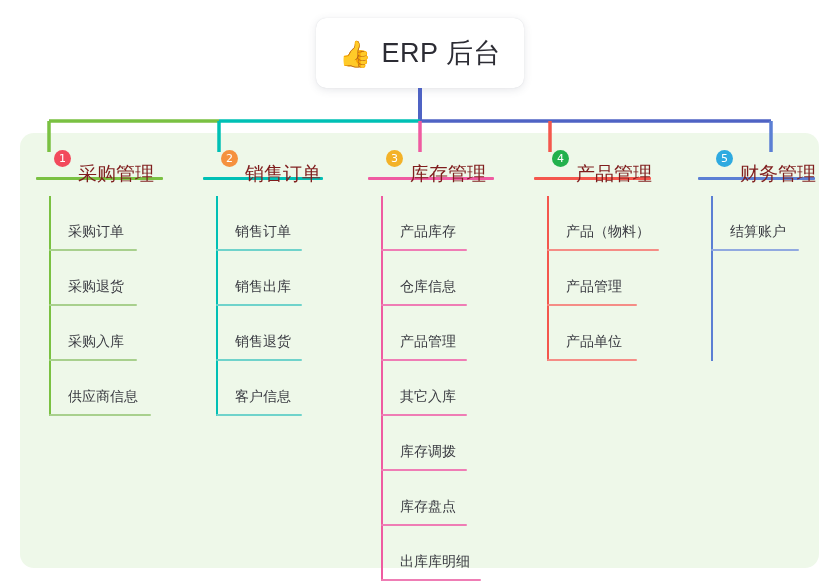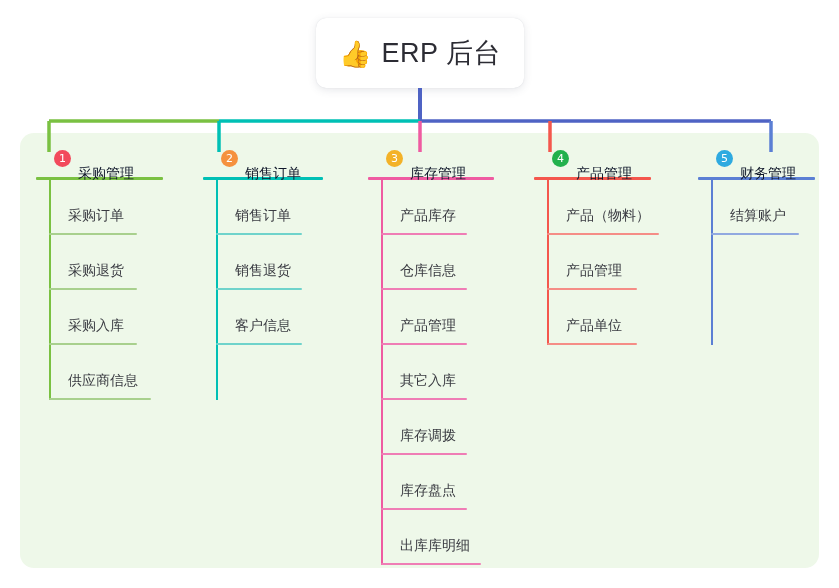--- a/index.html
+++ b/index.html
@@ -96,33 +96,33 @@
     height: 17px;
     border-radius: 50%;
     color: #ffffff;
     font-size: 11px;
     line-height: 17px;
     text-align: center;
     font-family: "DejaVu Sans", sans-serif;
     flex: 0 0 auto;
   }
   .col-title {
-    font-size: 14px;
-    color: #0f172a;
+    font-size: 19px;
+    color: #7f1d1d;
     margin-top: 31px;
   }
   .col-header-rule {
     height: 3px;
     margin-top: 6px;
     border-radius: 1px;
   }
 
   .items {
     position: relative;
-    margin-top: 0;
+    margin-top: 16px;
   }
   .spine {
     position: absolute;
     left: 13px;
     top: 0;
     width: 2px;
   }
   .item {
     position: relative;
     height: 55px;
@@ -201,20 +201,24 @@
           <span class="col-title">销售订单</span>
         </div>
         <div class="col-header-rule" style="background: rgb(0, 192, 181); width: 120px;"></div>
         <div class="items">
           <div class="spine" style="background: rgb(0, 192, 181); height: 220px;"></div>
           <div class="item">
             <span class="item-label">销售订单</span>
             <div class="item-rule" style="background: rgb(111, 211, 203); width: 86px;"></div>
           </div>
           <div class="item">
+            <span class="item-label">销售出库</span>
+            <div class="item-rule" style="background: rgb(111, 211, 203); width: 86px;"></div>
+          </div>
+          <div class="item">
             <span class="item-label">销售退货</span>
             <div class="item-rule" style="background: rgb(111, 211, 203); width: 86px;"></div>
           </div>
           <div class="item">
             <span class="item-label">客户信息</span>
             <div class="item-rule" style="background: rgb(111, 211, 203); width: 86px;"></div>
           </div>
         </div>
       </div>
       <div class="column" style="left: 368px; width: 150px;">

